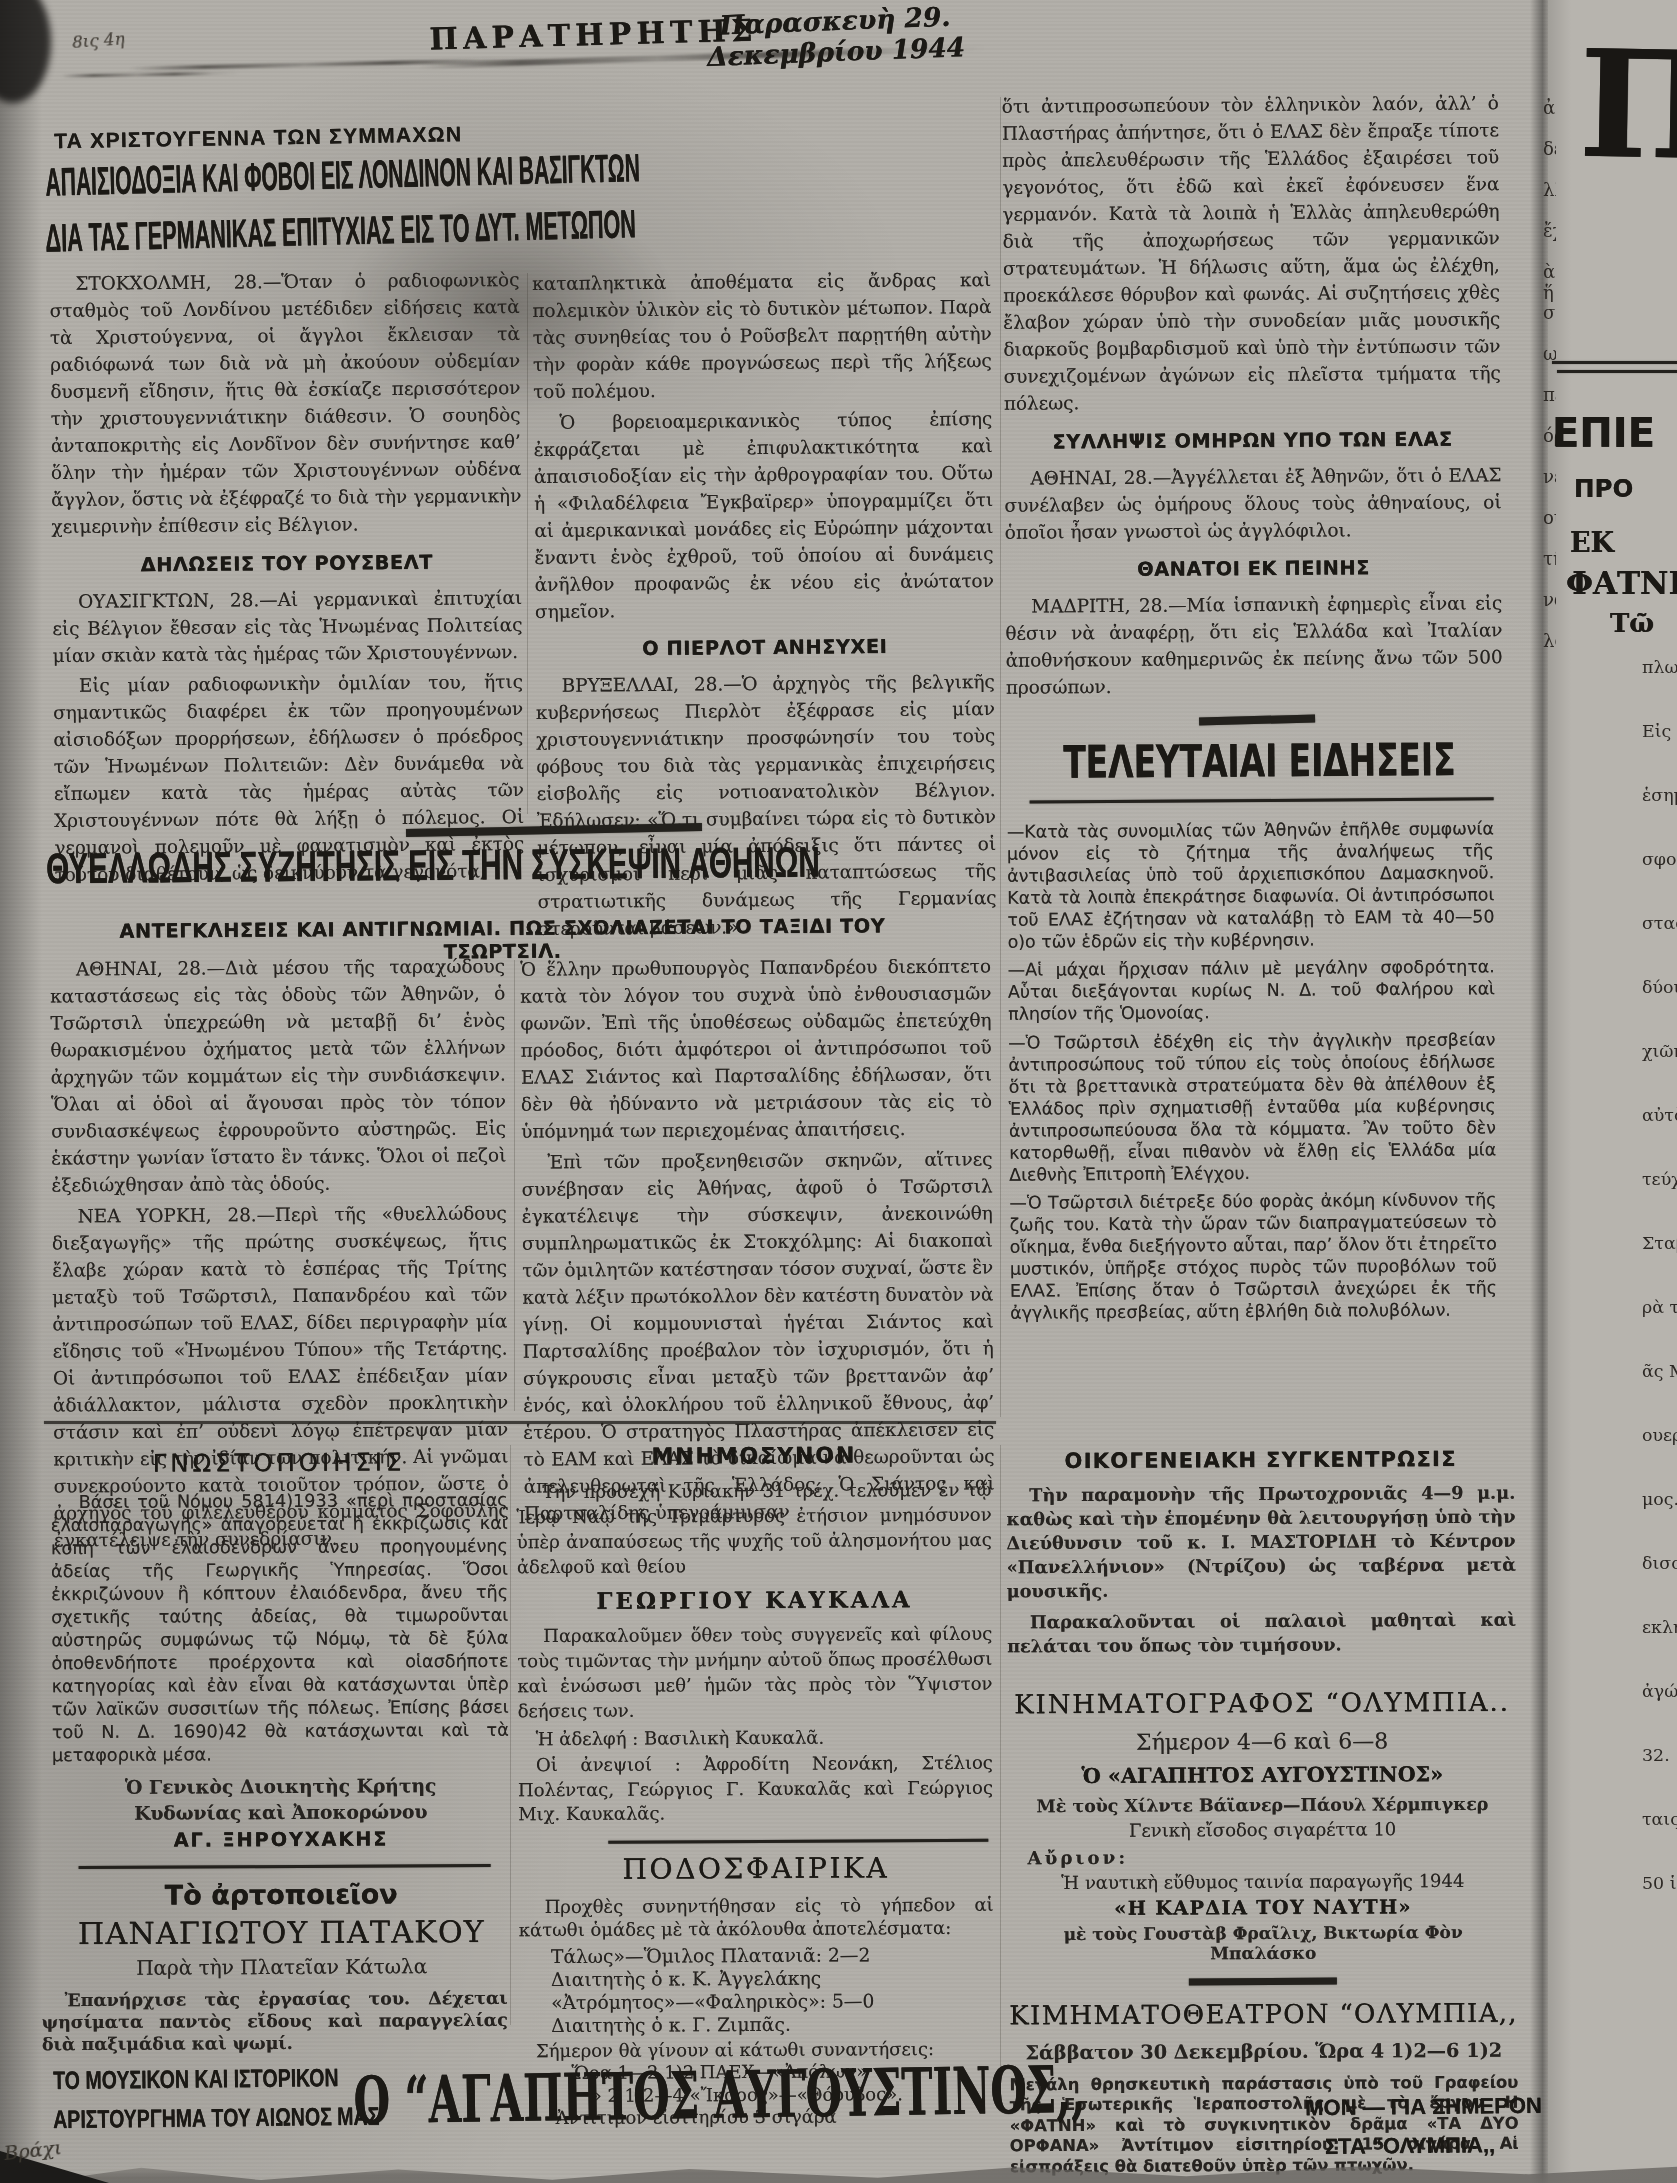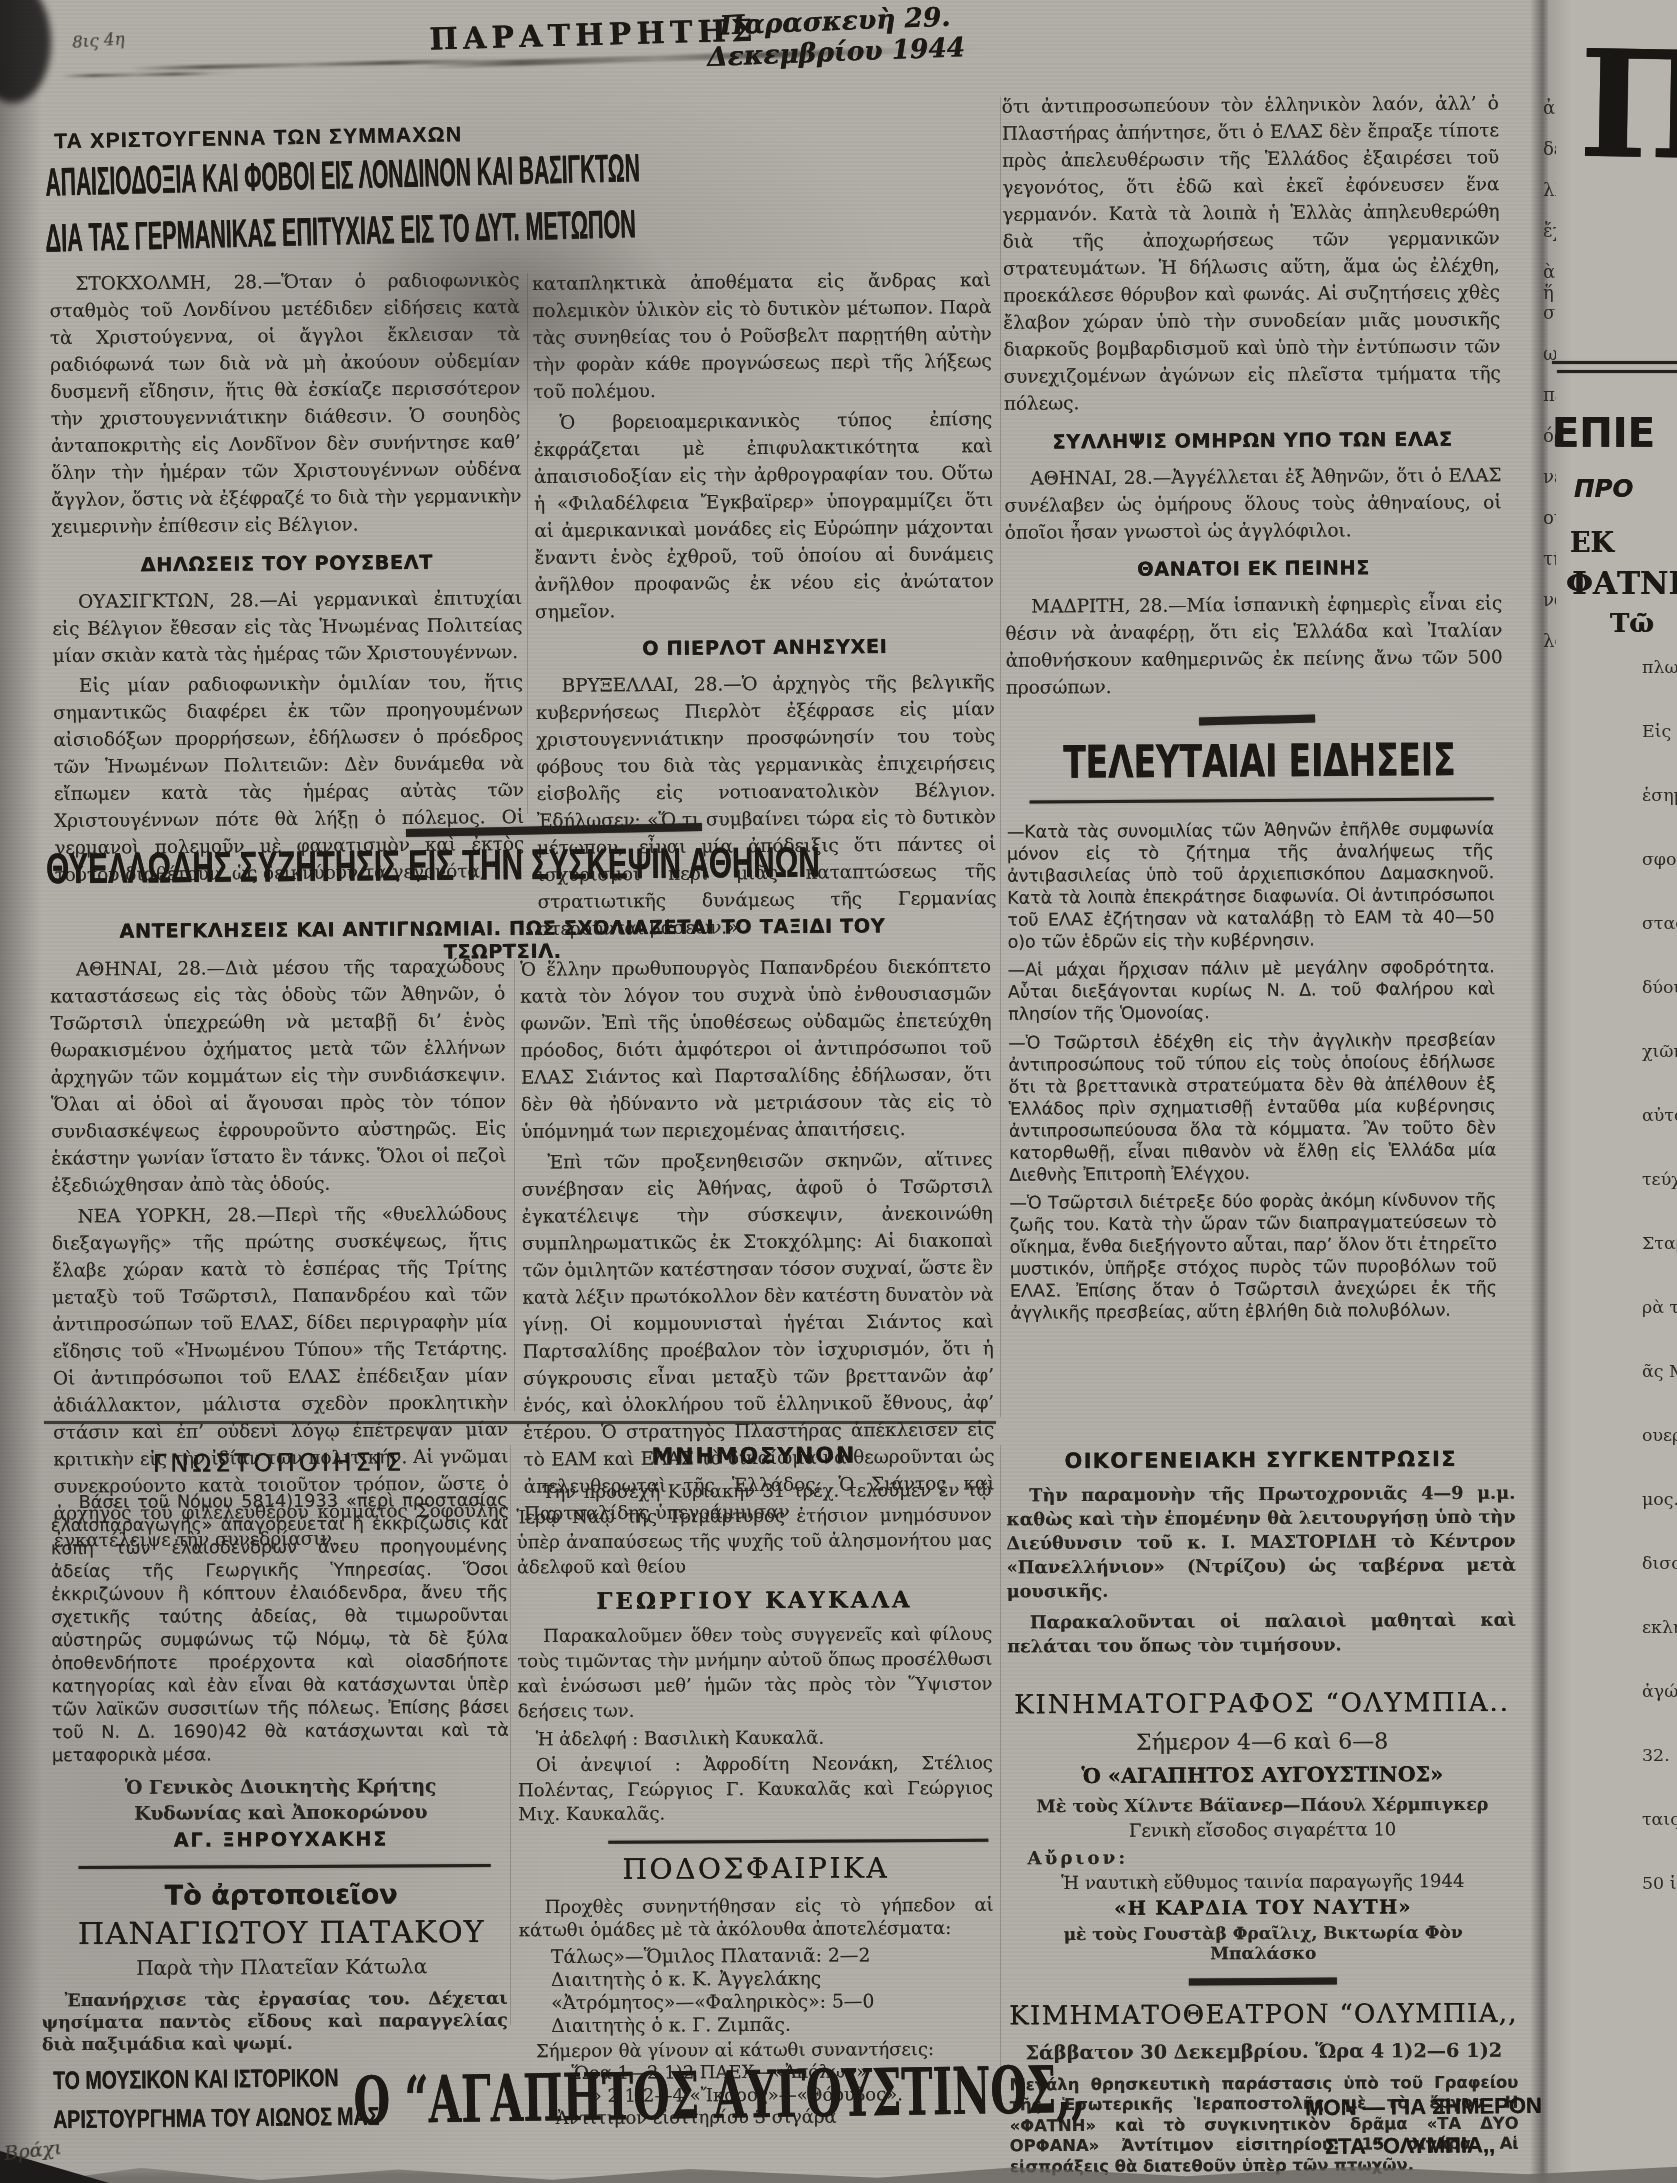--- a/index.html
+++ b/index.html
@@ -179,21 +179,21 @@
     <div>ου-</div>
       <div>τῆς</div>
     <div>νῶν,</div>
       <div>λους</div>
   </div>
 
   <div class="ab serif b hink" style="left:1579px;top:18px;font-size:148px;color:#191714;transform:rotate(1deg);">Π</div>
   <div class="ab rule" style="left:1552px;top:361px;width:125px;height:3.2px;"></div>
   <div class="ab rule" style="left:1557px;top:370px;width:120px;height:3.2px;"></div>
   <div class="ab sans b hink" style="left:1552px;top:410px;font-size:40px;">ΕΠΙΕ</div>
-  <div class="ab sans b hink" style="left:1574px;top:474px;font-size:24.5px;font-style:italic;">ΠΡΟ</div>
+  <div class="ab sans b hink" style="left:1574px;top:474px;font-size:24.5px;">ΠΡΟ</div>
   <div class="ab serif b hink" style="left:1570px;top:527px;font-size:27px;">ΕΚ</div>
   <div class="ab serif b hink" style="left:1566px;top:565px;font-size:31px;">ΦΑΤΝΗ</div>
   <div class="ab serif b hink" style="left:1610px;top:608px;font-size:26px;">Τῶ</div>
   <div class="ab serif fragcol stripfrag" style="left:1603px;top:657px;width:116px;font-size:17.4px;">
     <div>πλω</div>
       <div>Εἰς</div>
     <div>ἑσημει</div>
       <div>σφοιρ</div>
     <div>στασις</div>
       <div>δύοιν</div>

